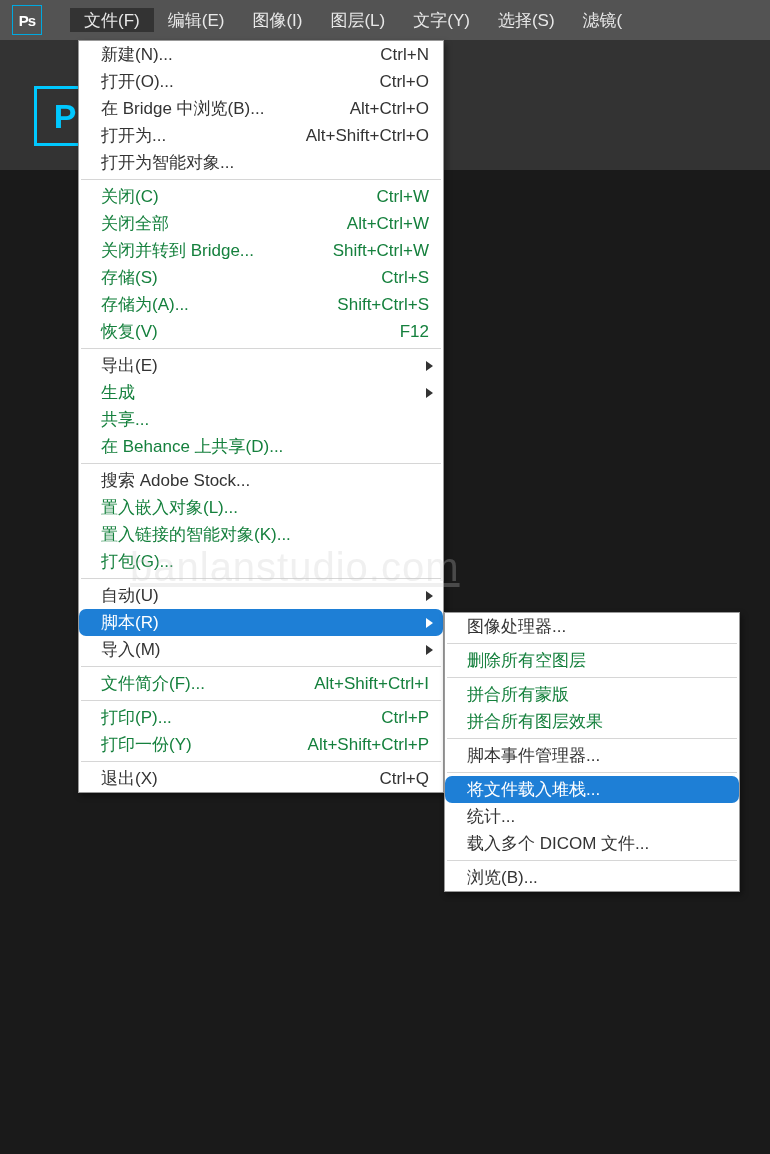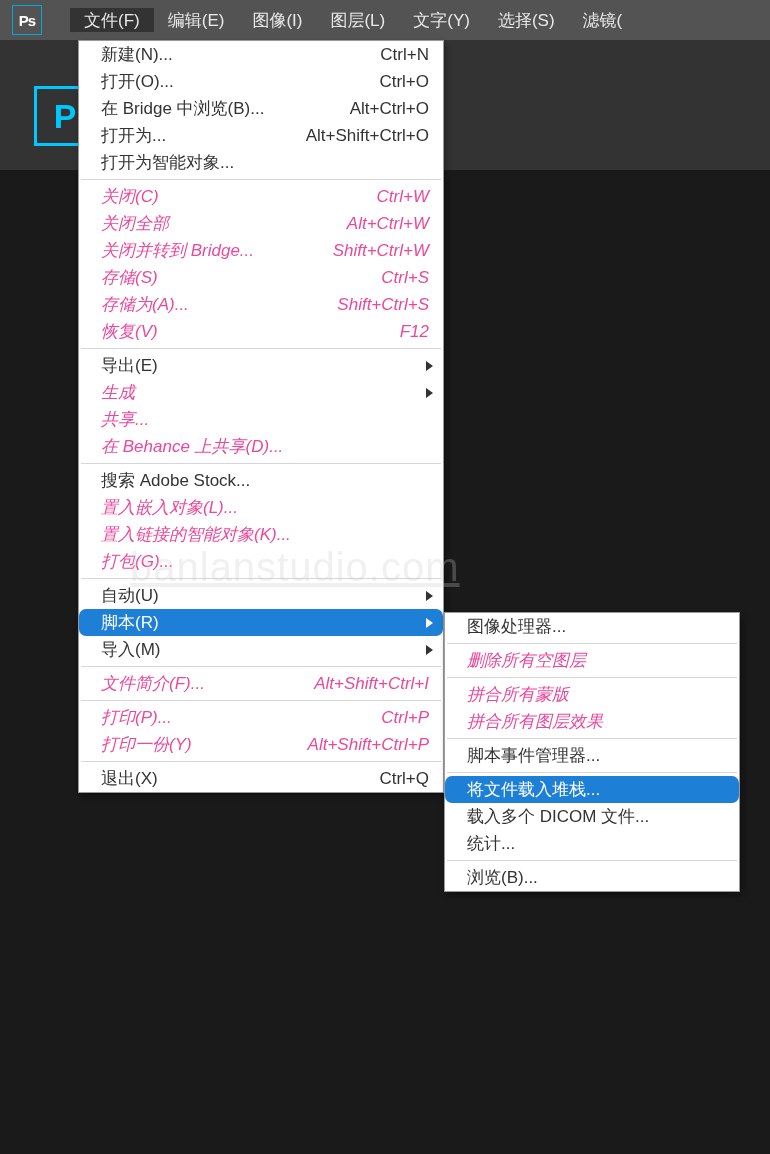--- a/index.html
+++ b/index.html
@@ -41,21 +41,21 @@
   }
   .dropdown.file-menu { top: 40px; left: 78px; width: 366px; }
   .dropdown.script-submenu { top: 612px; left: 444px; width: 296px; }
   
   .menu-row {
     display: flex; justify-content: space-between; align-items: center;
     padding: 3px 14px 3px 22px; height: 27px; cursor: default;
     position: relative;
   }
   .menu-row.highlighted { background: #1e7fd6; color: #fff; border-radius: 7px; }
-  .menu-row.disabled { color: #ec4899; font-style: italic; }
+  .menu-row.disabled { color: #15803d; }
   .menu-sep { height: 1px; background: #d6d6d6; margin: 3px 2px; }
   .menu-label { white-space: nowrap; }
   .menu-short { white-space: nowrap; }
   .sub-arrow {
     position: absolute; right: 10px; width: 0; height: 0;
     border-top: 5px solid transparent; border-bottom: 5px solid transparent;
     border-left: 7px solid #333;
   }
   .menu-row.highlighted .sub-arrow { border-left-color: #fff; }
   
@@ -211,24 +211,24 @@
     </div>
     <div class="menu-sep"></div>
     <div class="menu-row">
       <span class="menu-label">脚本事件管理器...</span>
     </div>
     <div class="menu-sep"></div>
     <div class="menu-row highlighted">
       <span class="menu-label">将文件载入堆栈...</span>
     </div>
     <div class="menu-row">
+      <span class="menu-label">统计...</span>
+    </div>
+    <div class="menu-row">
       <span class="menu-label">载入多个 DICOM 文件...</span>
     </div>
-    <div class="menu-row">
-      <span class="menu-label">统计...</span>
-    </div>
     <div class="menu-sep"></div>
     <div class="menu-row">
       <span class="menu-label">浏览(B)...</span>
     </div>
   </div>
 
 <div class="watermark">banlanstudio.com</div>
 
 </body></html>

